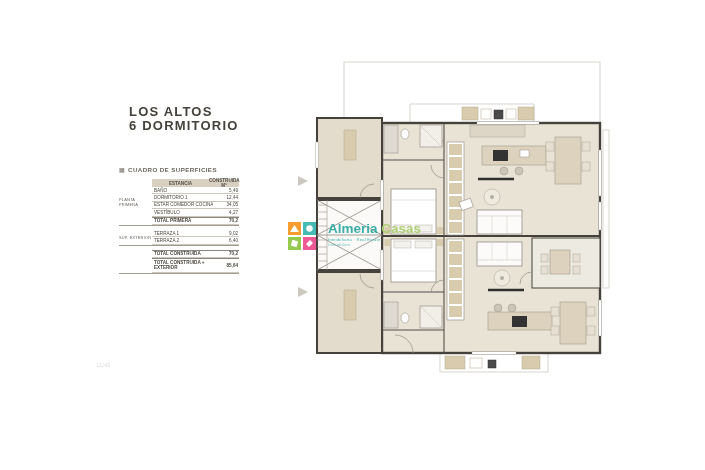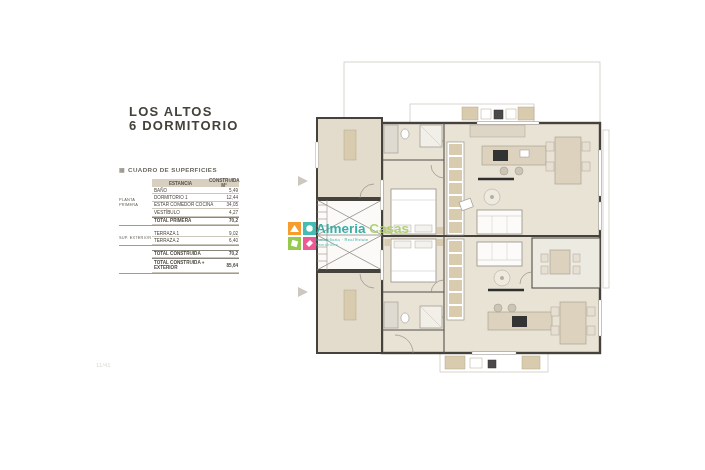--- a/index.html
+++ b/index.html
@@ -24,21 +24,21 @@
        color:#55504a;}
   .hdr .c1{flex:1;text-align:center;}
   .hdr .c2{width:30px;text-align:center;}
   .row{display:flex;align-items:center;min-height:6.4px;border-bottom:.5px solid #ccc7bd;}
   .row .c1{flex:1;padding-left:2px;}
   .row .c2{width:16px;text-align:right;padding-right:1px;}
   .row.total{font-weight:700;border-top:1px solid #8a867e;}
   .row.twolines .c1{line-height:1.15;padding:1px 0 1px 2px;}
 
   
-  .wm{position:absolute;left:288px;top:222px;display:flex;align-items:flex-start;gap:0;
+  .wm{position:absolute;left:288px;top:222px;display:flex;align-items:flex-start;gap:12px;
       opacity:.92;z-index:5;}
   .wm-text{line-height:1;}
   .wm-brand{font-size:13.5px;font-weight:700;color:#2ba9a1;}
   .wm-brand .lt{color:#a9cf6f;font-weight:600;}
   .wm-tag{font-size:4px;color:#2ba9a1;letter-spacing:.3px;margin-top:2px;}
   .wm-tag2{font-size:4px;color:#5bbfb3;letter-spacing:.3px;margin-top:1px;}
 
   
   .plan{position:absolute;left:292px;top:50px;}
   .pagenum{position:absolute;left:96px;top:362px;font-size:6px;color:#dddbd7;}

